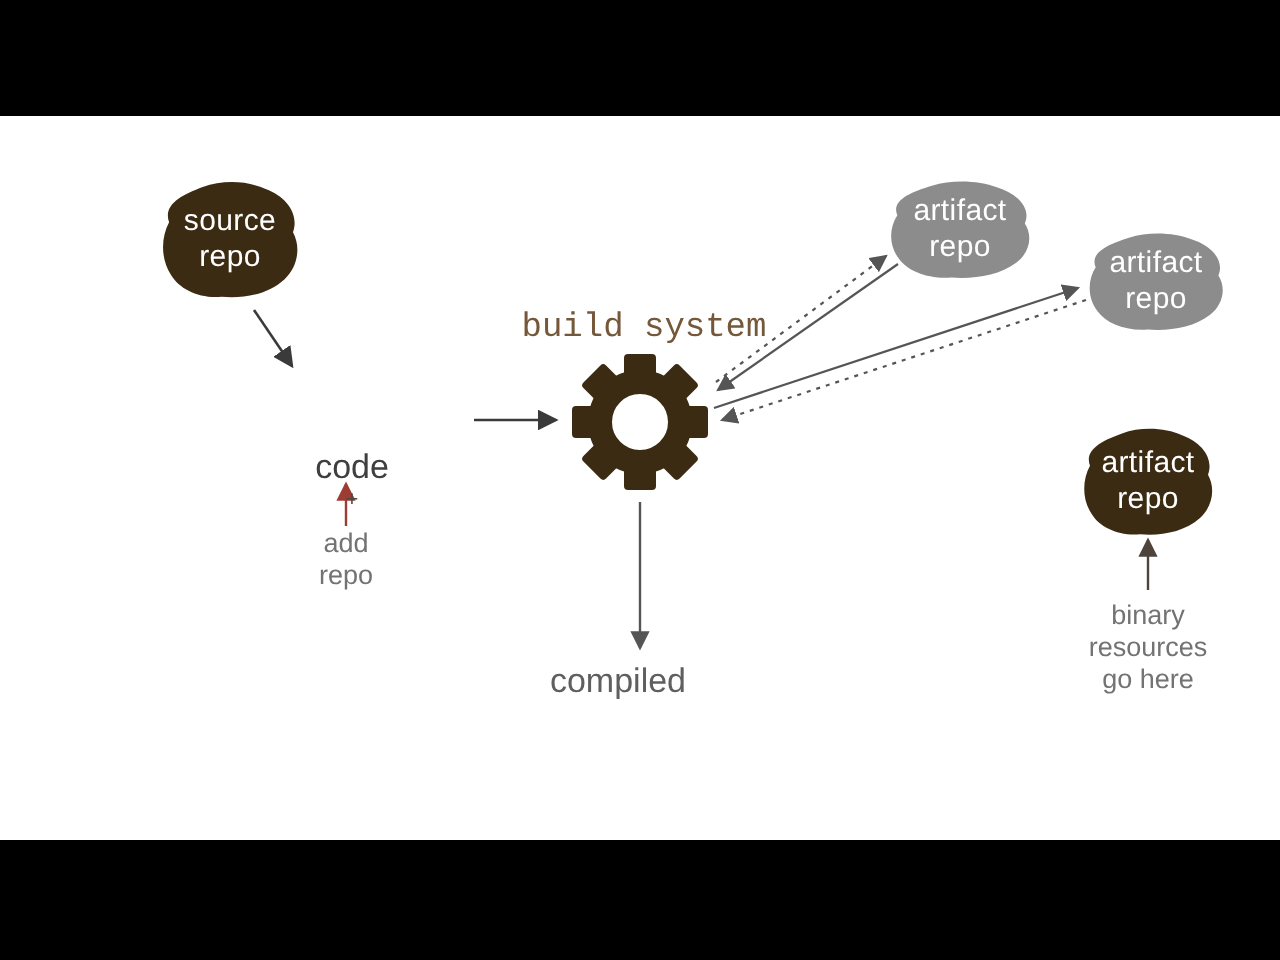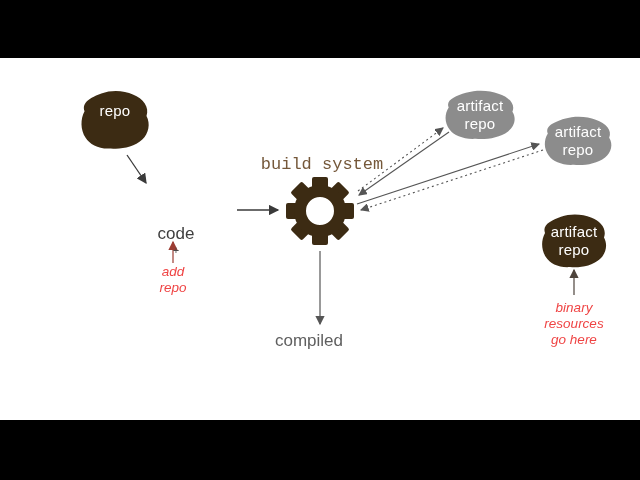--- a/index.html
+++ b/index.html
@@ -13,21 +13,21 @@
   #stage{
     position:absolute;left:0;top:58px;width:640px;height:362px;background:#fff;
   }
   #shape-layer{position:absolute;left:0;top:0;width:640px;height:362px;}
   .lbl{position:absolute;text-align:center;pointer-events:none;}
   .repo-label{color:#fff;font-size:15px;line-height:18px;letter-spacing:.2px;}
   .node-text{color:#3f3f3f;font-size:17px;line-height:20px;}
   .plus{font-size:11px;line-height:13px;color:#4a4a4a;}
   .title-brown{color:#75583a;font-size:17px;line-height:20px;}
   .out-gray{color:#5f5f5f;font-size:17px;line-height:21px;}
-  .annot{font-style:italic;color:#ef4444;font-size:13.5px;line-height:16px;}
+  .annot{color:#737373;font-size:13.5px;line-height:16px;}
 </style>
 </head>
 <body>
 
 <div class="letterbox" id="bar-top"></div>
 
 <div id="stage">
 
   <svg id="shape-layer" viewBox="0 0 640 362">
     <defs>
@@ -82,20 +82,21 @@
     <line x1="320" y1="193" x2="320" y2="266" stroke="#555555" stroke-width="1.2" marker-end="url(#mh-gray)"></line>
     <line x1="574" y1="237" x2="574" y2="212" stroke="#4e443c" stroke-width="1.2" marker-end="url(#mh-brown)"></line>
 
     <line x1="358" y1="133" x2="443" y2="70" stroke="#555555" stroke-width="1.1" stroke-dasharray="2 3" marker-end="url(#mh-gray)"></line>
     <line x1="449" y1="74" x2="359" y2="137" stroke="#555555" stroke-width="1.1" marker-end="url(#mh-gray)"></line>
     <line x1="357" y1="146" x2="539" y2="86" stroke="#555555" stroke-width="1.1" marker-end="url(#mh-gray)"></line>
     <line x1="543" y1="92" x2="361" y2="152" stroke="#555555" stroke-width="1.1" stroke-dasharray="2 3" marker-end="url(#mh-gray)"></line>
   </svg>
 
   <div class="lbl repo-label" style="left:70px;top:44px;width:90px;">
+    <div>source</div>
     <div>repo</div>
   </div>
 
   <div class="lbl repo-label" style="left:435px;top:39px;width:90px;">
     <div>artifact</div>
     <div>repo</div>
   </div>
 
   <div class="lbl repo-label" style="left:533px;top:65px;width:90px;">
     <div>artifact</div>

